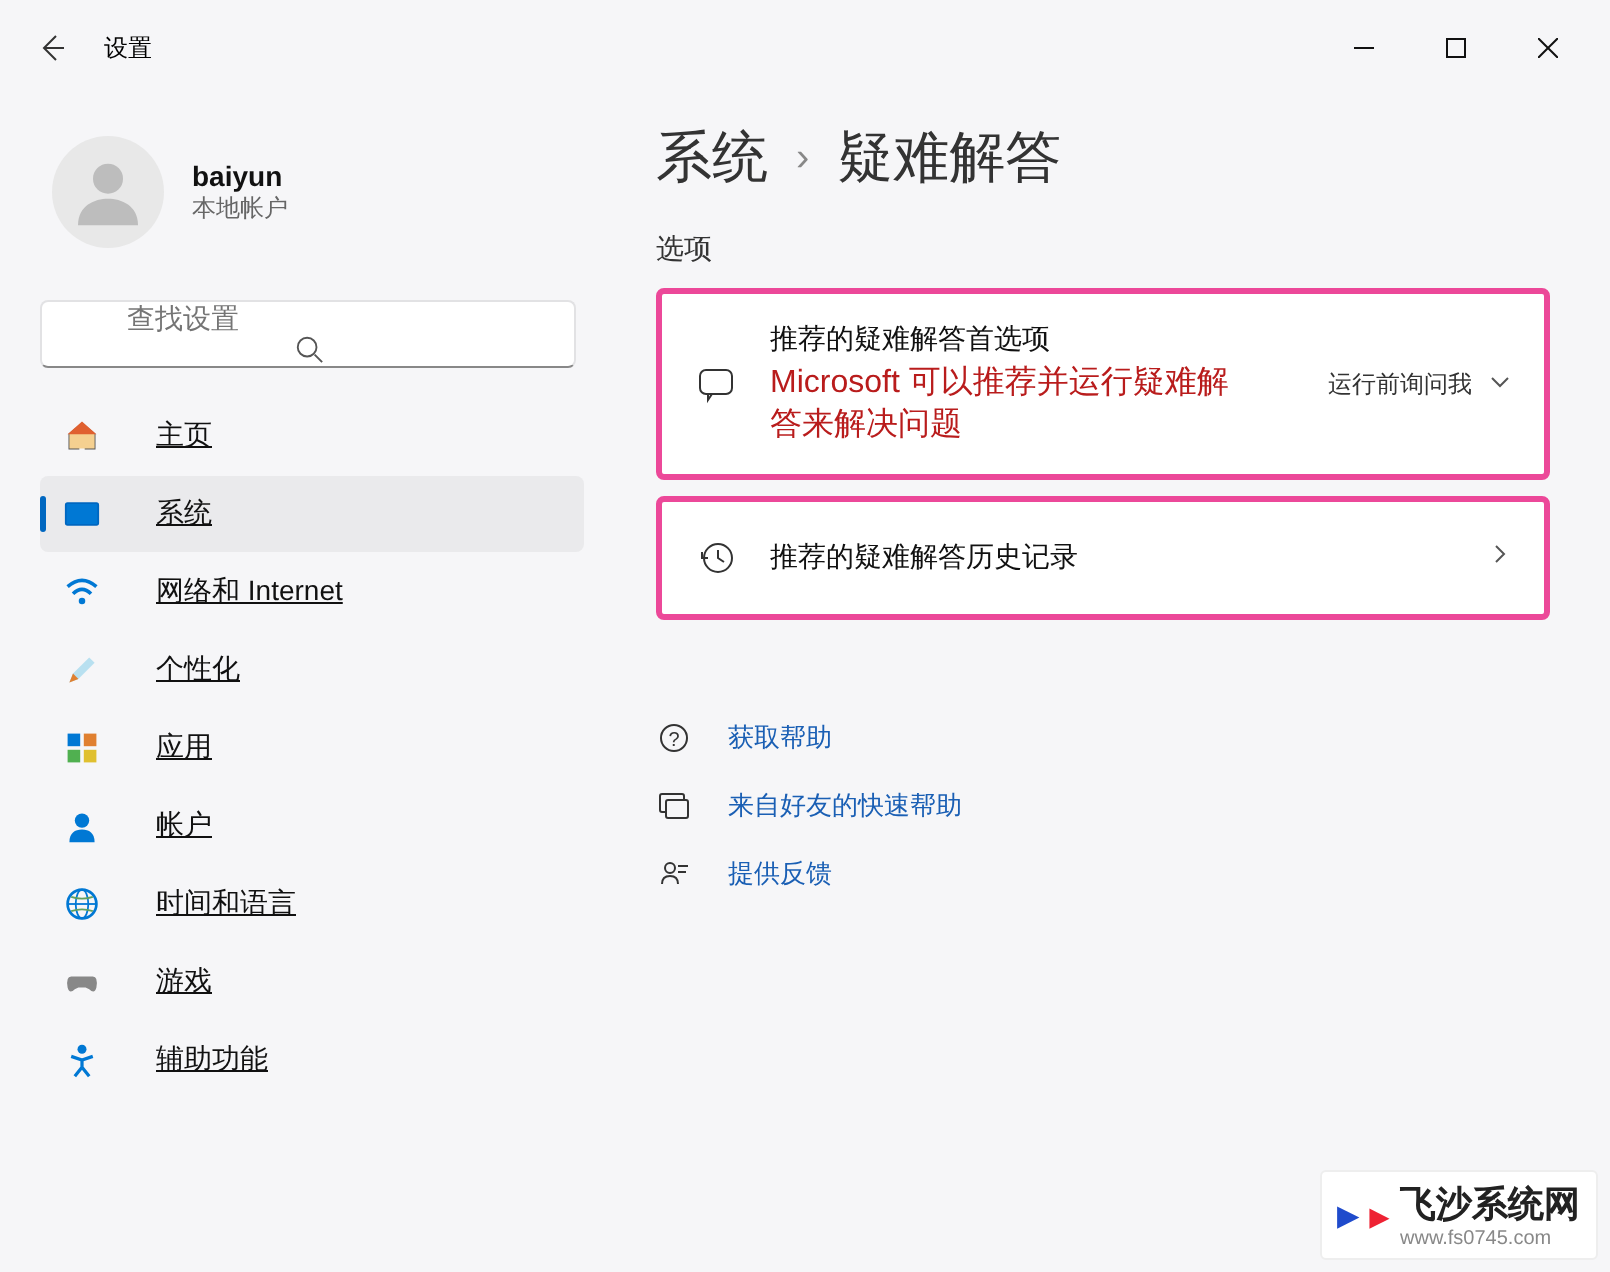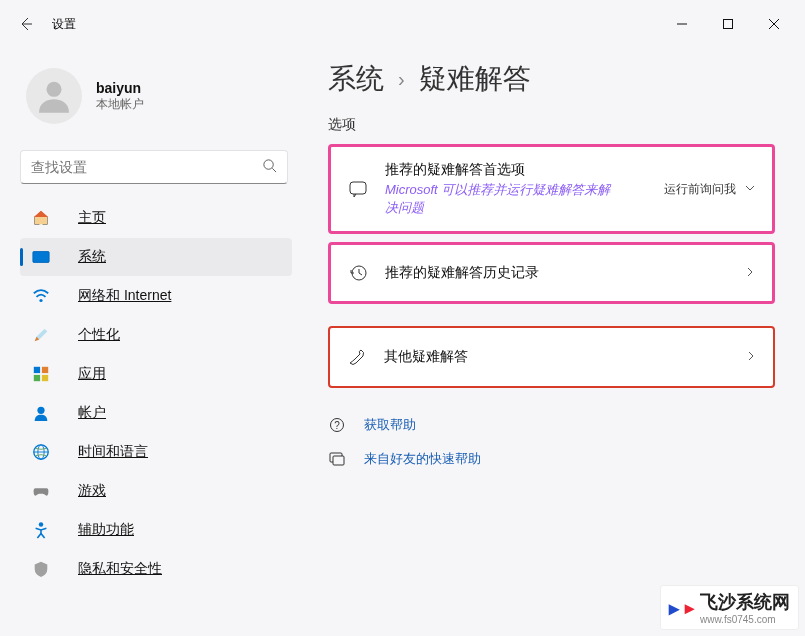--- a/index.html
+++ b/index.html
@@ -13,42 +13,42 @@
 
 .container { display: flex; height: calc(100% - 48px); justify-content: flex-end; }
 
 .sidebar { width: 308px; padding: 8px 0 0 20px; display: flex; flex-direction: column; }
 .profile { display: flex; align-items: center; gap: 14px; padding: 12px 0 20px 6px; }
 .avatar { width: 56px; height: 56px; border-radius: 50%; background: #e8e8e8; display: flex; align-items: center; justify-content: center; }
 .avatar svg { width: 40px; height: 40px; }
 .profile-text .name { font-size: 14px; font-weight: 600; color: #111; }
 .profile-text .sub { font-size: 12px; color: #666; }
 
-.searchbox { margin: 6px 20px 14px 0; height: 34px; background: #fff; border: 1px solid #e2e2e4; border-bottom: 1px solid #888; border-radius: 4px; display: flex; align-items: center; padding: 0 10px; }
+.searchbox { margin: 6px 20px 14px 0; height: 34px; background: #fff; border: 1px solid #e2e2e4; border-bottom: 1px solid #888; border-radius: 4px; display: flex; align-items: center; padding: 0 10px; flex-direction: column; }
 .searchbox input { flex: 1; border: none; outline: none; font-size: 14px; background: transparent; color: #555; }
 .searchbox .sicon { color: #555; }
 
 .nav { flex: 1; overflow-y: auto; padding-right: 8px; }
 .nav-item { display: flex; align-items: center; gap: 28px; height: 38px; padding: 0 12px; margin: 1px 8px 1px 0; border-radius: 4px; cursor: pointer; font-size: 14px; color: #111; position: relative; text-decoration: underline; }
 .nav-item.active { background: #eaeaec; }
 .nav-item.active::before { content: ""; position: absolute; left: 0; top: 10px; bottom: 10px; width: 3px; border-radius: 2px; background: #0067c0; }
 .nav-item .nicon { width: 18px; height: 18px; display: flex; align-items: center; justify-content: center; }
 
 .main { flex: 1; padding: 12px 30px 0 20px; overflow-y: auto; }
 .breadcrumb { display: flex; align-items: center; gap: 14px; font-size: 28px; color: #333; margin-bottom: 18px; }
 .breadcrumb .crumb { cursor: pointer; }
 .breadcrumb .sep { color: #888; font-size: 20px; }
 .section-label { font-size: 14px; color: #333; margin-bottom: 10px; }
 
 .card { background: #fff; border: 3px solid #ec4899; border-radius: 4px; margin-bottom: 8px; display: flex; align-items: center; padding: 14px 16px; gap: 16px; cursor: pointer; min-height: 62px; }
 .card.highlighted { border: 2.5px solid #d83b2a; }
 .card .cicon { width: 22px; height: 22px; flex-shrink: 0; display: flex; align-items: center; justify-content: center; color: #333; }
 .card .ctext { flex: 1; }
 .card .ctext .ctitle { font-size: 14px; color: #111; }
-.card .ctext .cdesc { font-size: 13px; color: #8b5cf6; margin-top: 2px; max-width: 230px; font-style: italic; }
+.card .ctext .cdesc { font-size: 16px; color: #b91c1c; margin-top: 2px; max-width: 230px; }
 .card .cright { display: flex; align-items: center; gap: 8px; color: #333; font-size: 12px; }
 .card .chev { color: #666; }
 
 .links { margin-top: 20px; }
 .link-row { display: flex; align-items: center; gap: 18px; height: 34px; font-size: 13px; cursor: pointer; }
 .link-row .licon { width: 18px; height: 18px; display: flex; align-items: center; justify-content: center; color: #333; }
 .link-row .ltext { color: #1a5fb4; }
 
 .nav::-webkit-scrollbar { width: 4px; }
 .nav::-webkit-scrollbar-thumb { background: #c2c2c4; border-radius: 2px; }
@@ -193,28 +193,20 @@
         <span>游戏</span>
       </div>
       <div class="nav-item">
         <span class="nicon">
             <svg width="18" height="18" viewBox="0 0 20 20">
               <circle cx="10" cy="4" r="2.5" fill="#0078d4"></circle>
               <path d="M4 8 L10 10 L16 8 M10 10 V14 M10 14 L6 19 M10 14 L14 19" stroke="#0078d4" stroke-width="1.8" fill="none"></path>
             </svg>
           </span>
         <span>辅助功能</span>
-      </div>
-      <div class="nav-item">
-        <span class="nicon">
-            <svg width="18" height="18" viewBox="0 0 20 20">
-              <path d="M10 2 L17 5 V10 Q17 16 10 19 Q3 16 3 10 V5 Z" fill="#a0a0a0"></path>
-            </svg>
-          </span>
-        <span>隐私和安全性</span>
       </div>
     </div>
   </div>
 
   <div class="main">
     <div class="breadcrumb">
       <span class="crumb">系统</span>
       <span class="sep">›</span>
       <span class="crumb">疑难解答</span>
     </div>
@@ -251,53 +243,50 @@
       <div class="ctext">
         <div class="ctitle">推荐的疑难解答历史记录</div>
       </div>
       <span class="chev"><svg width="12" height="12" viewBox="0 0 12 12">
             <path d="M4 2 L8 6 L4 10" stroke="#555" fill="none"></path>
           </svg></span>
     </div>
 
     <div style="height:14px"></div>
 
-    <div class="card highlighted">
-      <span class="cicon">
-          <svg width="20" height="20" viewBox="0 0 20 20">
-            <path d="M14 3 Q18 5 16 9 L9 16 Q6 19 3 16 Q6 14 8 12 L13 7 Q11 4 14 3 Z" fill="none" stroke="#333"></path>
-          </svg>
-        </span>
-      <div class="ctext">
-        <div class="ctitle">其他疑难解答</div>
-      </div>
-      <span class="chev"><svg width="12" height="12" viewBox="0 0 12 12">
-            <path d="M4 2 L8 6 L4 10" stroke="#555" fill="none"></path>
-          </svg></span>
-    </div>
 
     <div class="links">
       <div class="link-row">
         <span class="licon">
             <svg width="16" height="16" viewBox="0 0 16 16">
               <circle cx="8" cy="8" r="6.5" fill="none" stroke="#333"></circle>
               <text x="8" y="12" text-anchor="middle" font-size="10" fill="#333">?</text>
             </svg>
           </span>
         <span class="ltext">获取帮助</span>
       </div>
       <div class="link-row">
         <span class="licon">
             <svg width="16" height="16" viewBox="0 0 16 16">
               <rect x="1" y="2" width="12" height="9" rx="1" fill="none" stroke="#333"></rect>
               <rect x="4" y="5" width="11" height="9" rx="1" fill="#f6f6f8" stroke="#333"></rect>
             </svg>
           </span>
         <span class="ltext">来自好友的快速帮助</span>
       </div>
+      <div class="link-row">
+        <span class="licon">
+            <svg width="16" height="16" viewBox="0 0 16 16">
+              <circle cx="6" cy="5" r="2.5" fill="none" stroke="#333"></circle>
+              <path d="M2 13 Q2 9 6 9 Q10 9 10 13" fill="none" stroke="#333"></path>
+              <path d="M10 4 H15 M10 7 H14" stroke="#333"></path>
+            </svg>
+          </span>
+        <span class="ltext">提供反馈</span>
+      </div>
     </div>
   </div>
 </div>
 
 <div class="watermark">
   <span class="bolt">▸</span>
     <span class="bolt2">▸</span>
   <div>
     <span>飞沙系统网</span>
     <span class="wsub">www.fs0745.com</span>

